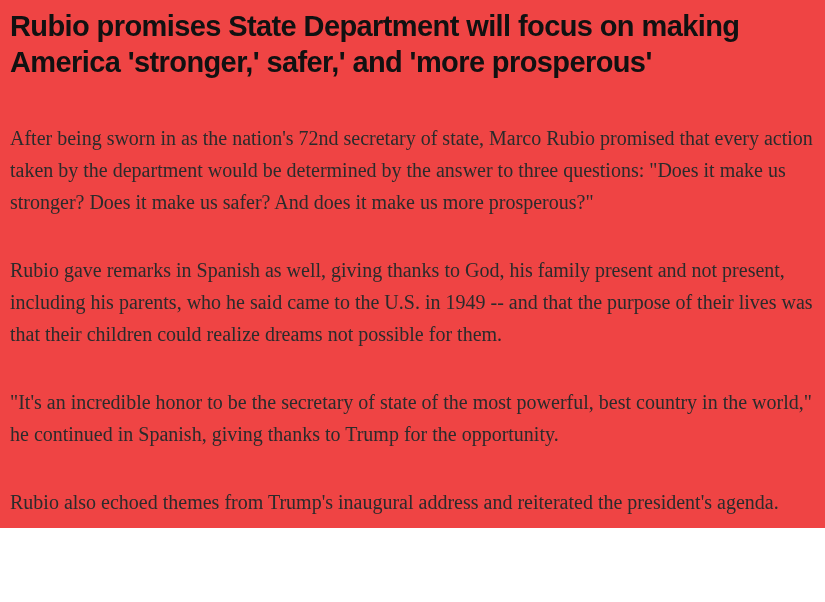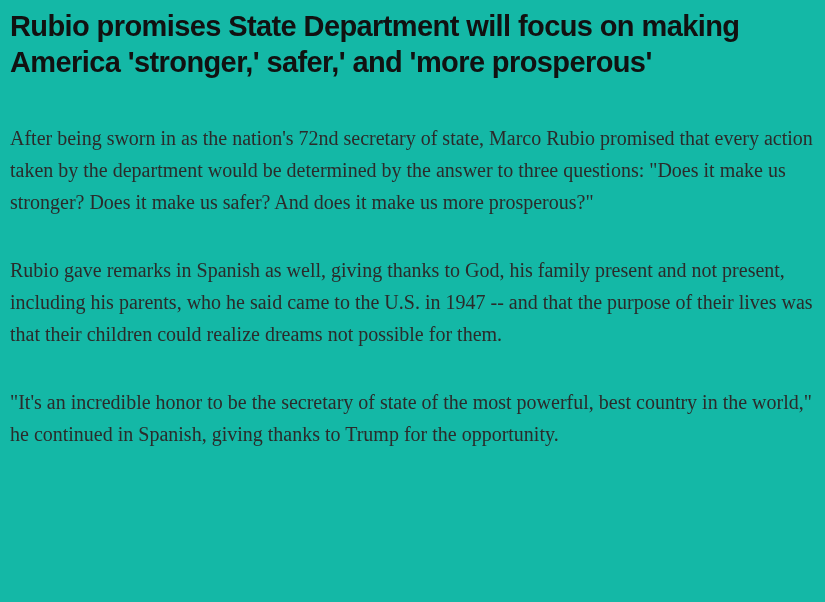--- a/index.html
+++ b/index.html
@@ -2,23 +2,23 @@
 <html><head>
 <meta charset="utf-8">
 <style>
   html, body {
     margin: 0;
     padding: 0;
     background: #ffffff;
   }
   .page {
     width: 825px;
-    height: 602px;
+    height: 528px;
     box-sizing: border-box;
-    background: #14b8a6;
+    background: #ef4444;
     overflow: hidden;
   }
   .article {
     box-sizing: border-box;
     padding: 8px 10px 0 10px;
     max-width: 825px;
   }
   .headline {
     margin: 0 0 42px 0;
     font-family: "Liberation Sans", "DejaVu Sans", sans-serif;
@@ -39,16 +39,17 @@
     max-width: 808px;
   }
 </style>
 </head>
 <body>
 
 <div class="page">
   <div class="article">
     <h1 class="headline">Rubio promises State Department will focus on making America 'stronger,' safer,' and 'more prosperous'</h1>
     <p class="body-paragraph">After being sworn in as the nation's 72nd secretary of state, Marco Rubio promised that every action taken by the department would be determined by the answer to three questions: "Does it make us stronger? Does it make us safer? And does it make us more prosperous?"</p>
-    <p class="body-paragraph">Rubio gave remarks in Spanish as well, giving thanks to God, his family present and not present, including his parents, who he said came to the U.S. in 1947 -- and that the purpose of their lives was that their children could realize dreams not possible for them.</p>
+    <p class="body-paragraph">Rubio gave remarks in Spanish as well, giving thanks to God, his family present and not present, including his parents, who he said came to the U.S. in 1949 -- and that the purpose of their lives was that their children could realize dreams not possible for them.</p>
     <p class="body-paragraph">"It's an incredible honor to be the secretary of state of the most powerful, best country in the world," he continued in Spanish, giving thanks to Trump for the opportunity.</p>
+    <p class="body-paragraph">Rubio also echoed themes from Trump's inaugural address and reiterated the president's agenda.</p>
   </div>
 </div>
 
 </body></html>

